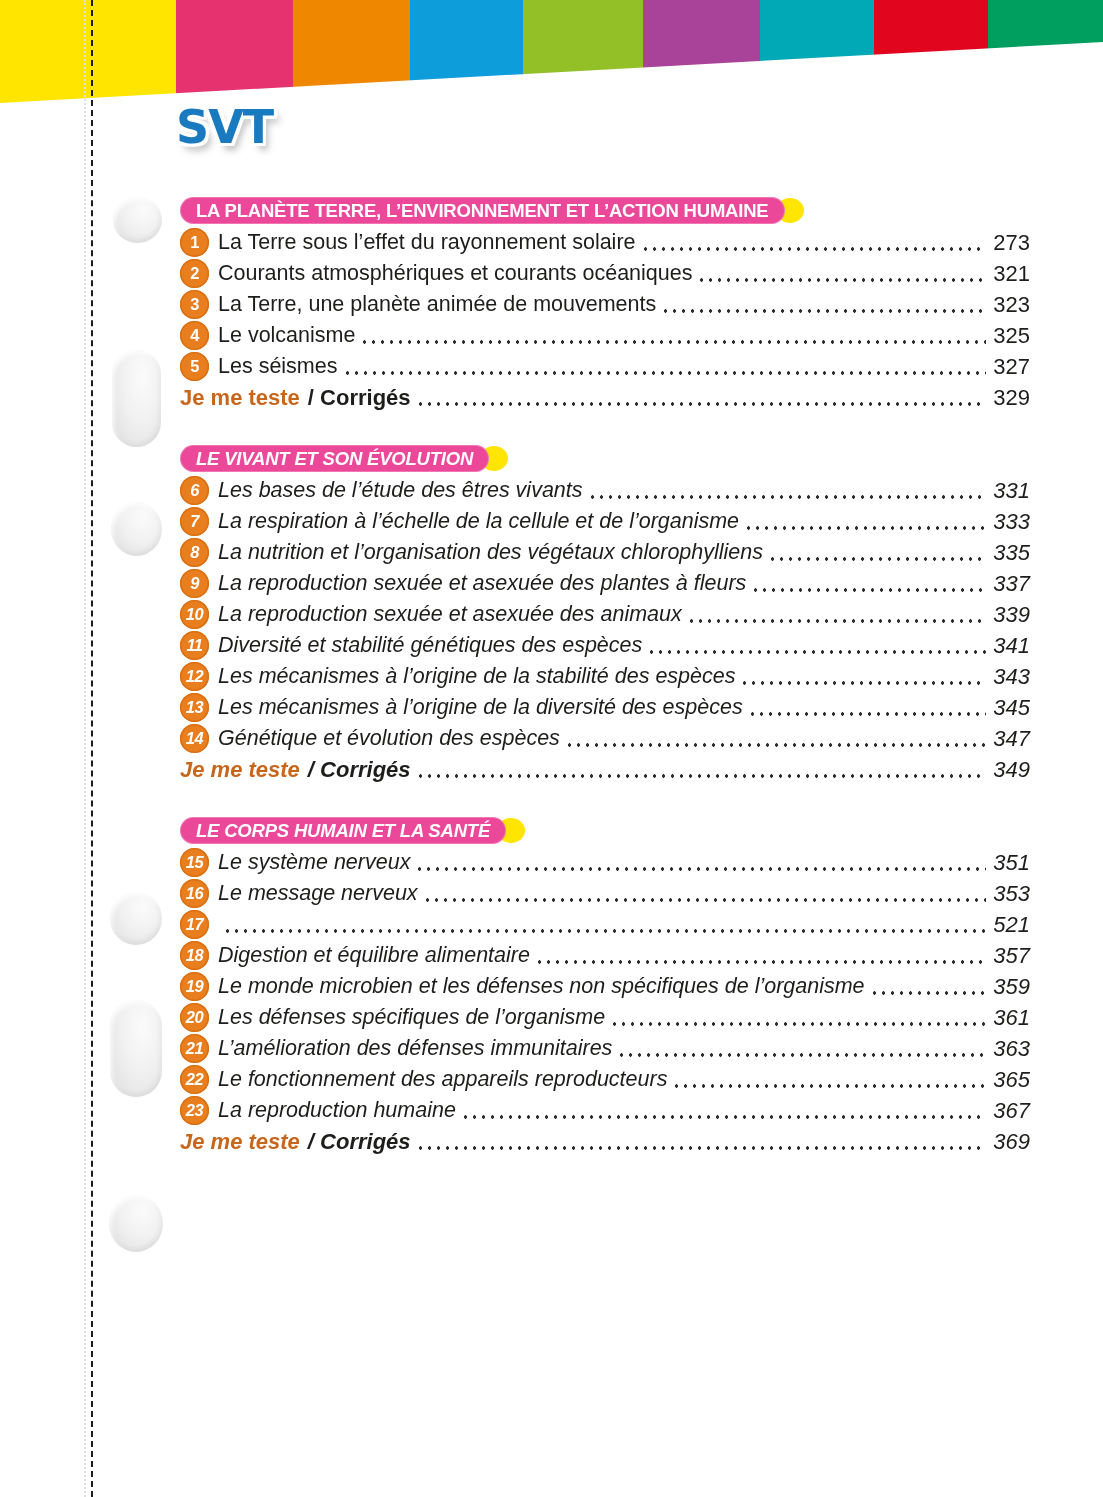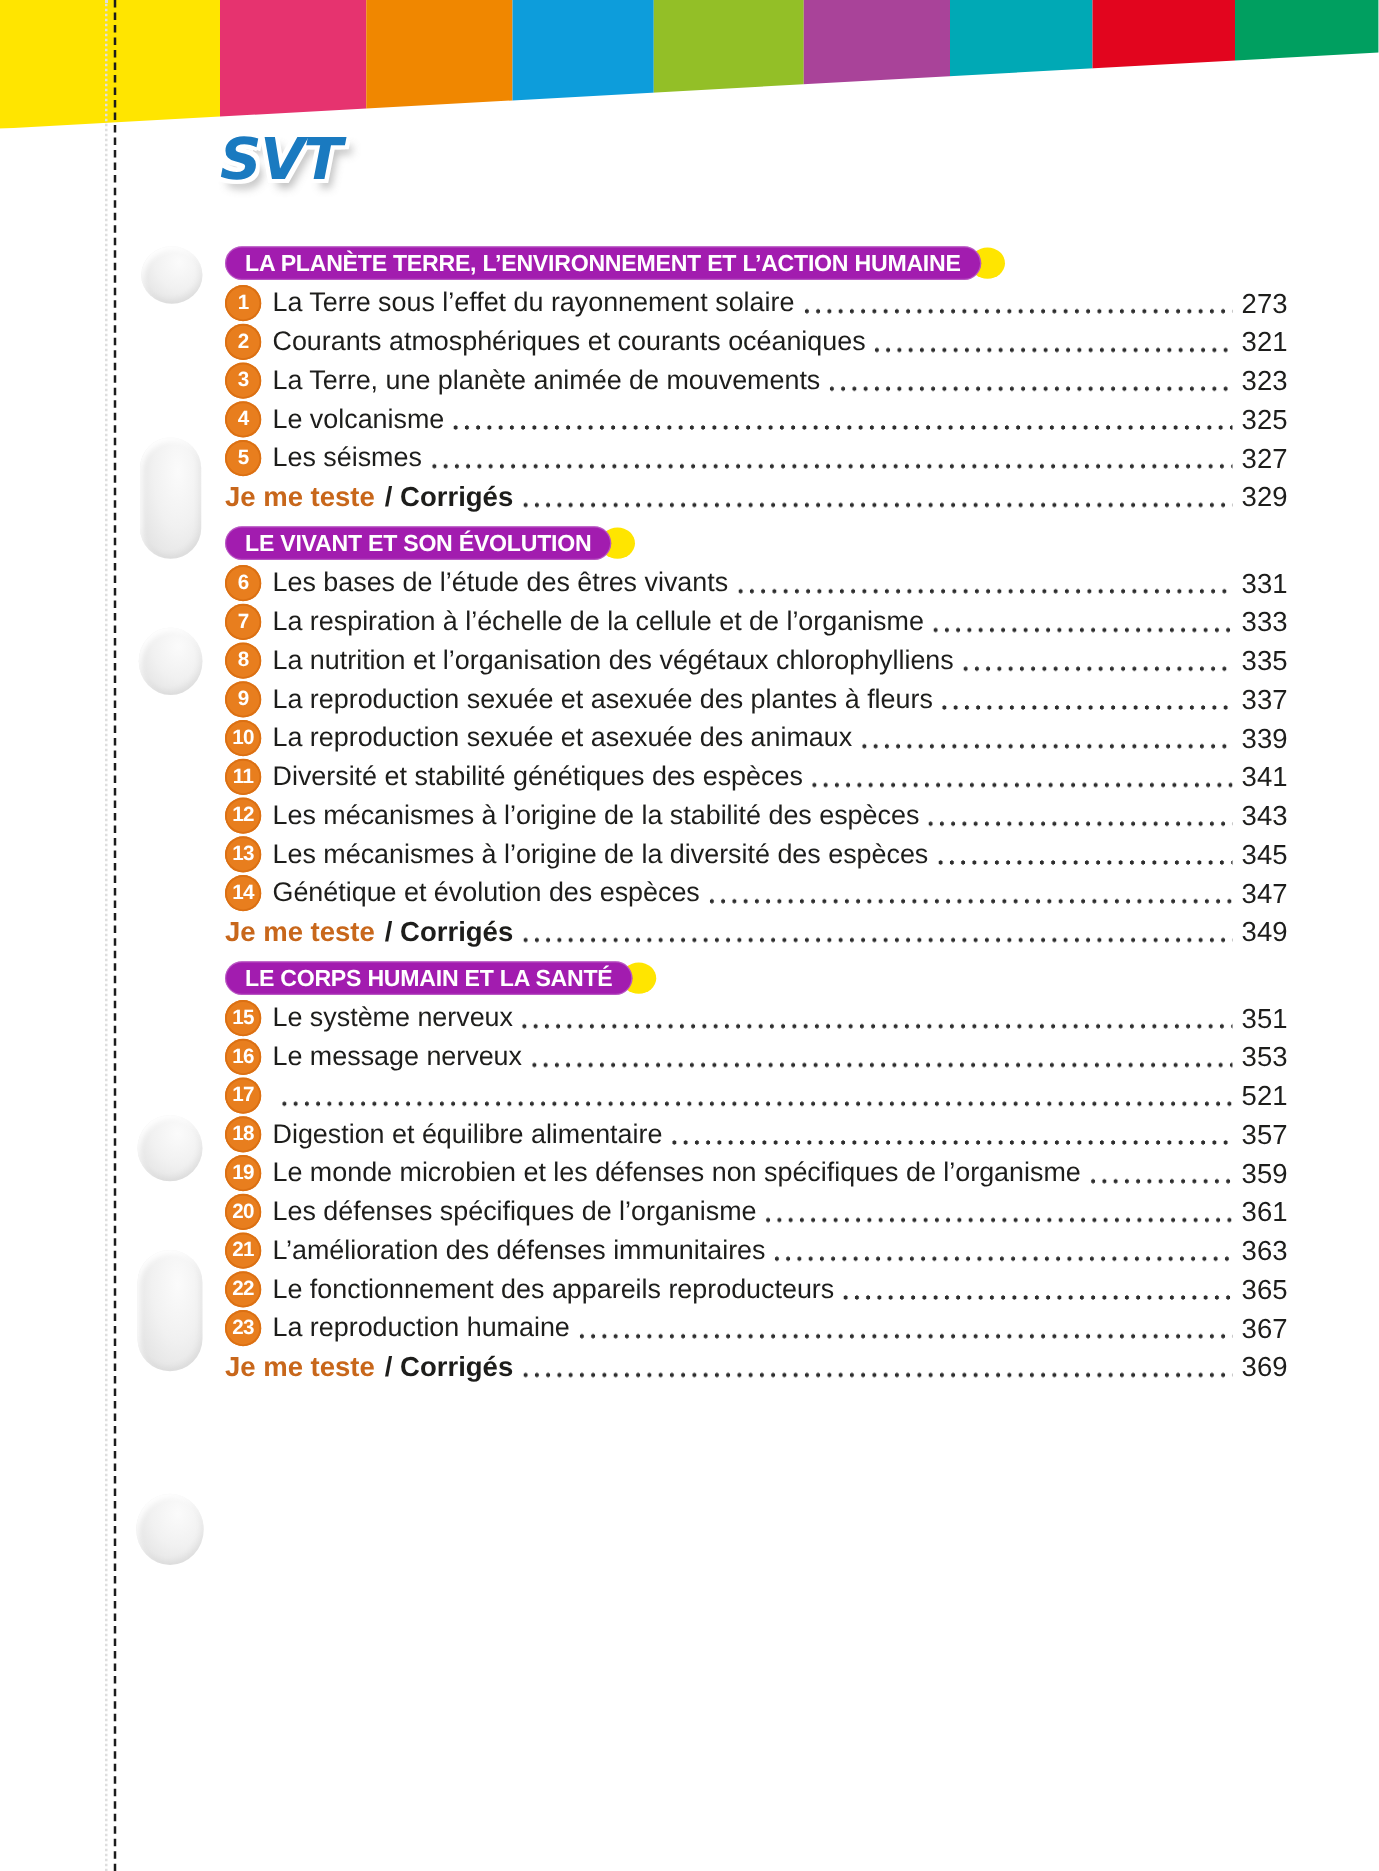--- a/index.html
+++ b/index.html
@@ -37,41 +37,41 @@
   .h2 { left:112px; top:350px; width:49px; height:97px; }
   .h3 { left:111px; top:502px; width:51px; height:54px; }
   .h4 { left:110px; top:892px; width:52px; height:53px; }
   .h5 { left:110px; top:1000px; width:52px; height:97px; }
   .h6 { left:109px; top:1195px; width:54px; height:57px; }
 
   
   .svt {
     position:absolute; left:176px; top:100px; margin:0; z-index:2;
     font-family:"DejaVu Sans", sans-serif;
-    font-style:italic; font-weight:bold; font-size:46px; line-height:1.2;
+    font-weight:bold; font-size:46px; line-height:1.2;
     color:#1A7AC0; letter-spacing:-1px;
     text-shadow:
       -3px -3px 0 #fff, 0 -3px 0 #fff, 3px -3px 0 #fff,
       -3px 0 0 #fff, 3px 0 0 #fff,
       -3px 3px 0 #fff, 0 3px 0 #fff, 3px 3px 0 #fff,
       5px 7px 7px rgba(110,110,110,0.45);
   }
 
   
   .toc { position:absolute; left:180px; top:197px; width:850px; z-index:2; }
-  .toc-section + .toc-section { margin-top:8px; }
+  .toc-section + .toc-section { margin-top:32px;font-style:italic; }
 
   .sec-header { position:relative; display:inline-block; height:27px; margin:0 0 3px 0; }
   .crescent {
     position:absolute; top:1px; right:-19px; width:28px; height:25px;
     background:#FFE500; border-radius:50%; z-index:0;
   }
   .pill {
     position:relative; z-index:1; display:inline-block; white-space:nowrap;
-    background:#a21caf; color:#fff;
+    background:#ec4899; color:#fff;
     font-weight:bold; font-size:18.5px; line-height:27px; letter-spacing:-0.2px;
     padding:0 16px; border-radius:14px;
     box-shadow: inset 0 0 0 1px rgba(255,255,255,0.25);
   }
 
   .row { display:flex; align-items:center; height:31px; }
   .badge {
     width:29px; height:29px; border-radius:50%; flex-shrink:0;
     background:#E87E1E; box-shadow: inset 0 0 0 1.5px #DB7013;
     color:#fff; font-weight:bold; font-size:16.5px; letter-spacing:-0.5px;

